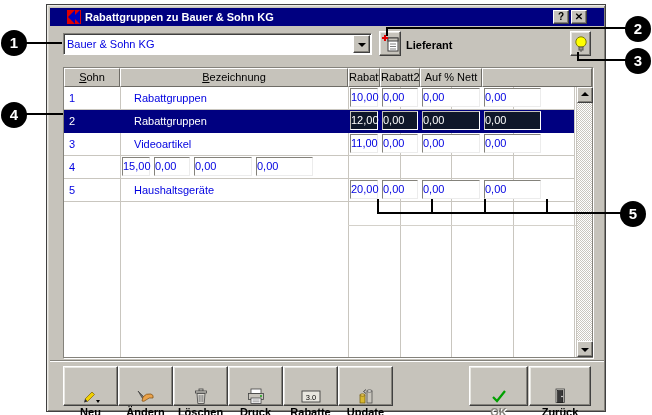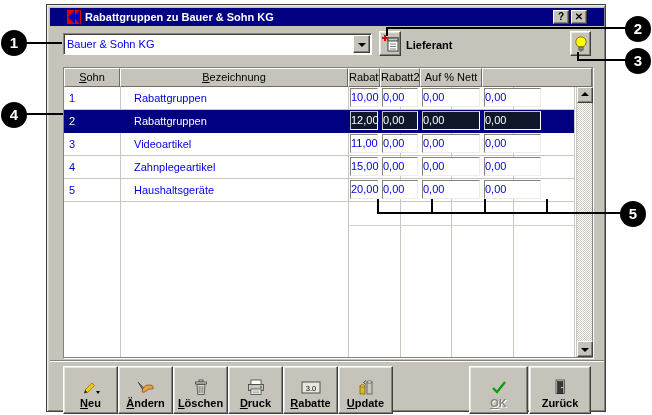--- a/index.html
+++ b/index.html
@@ -72,23 +72,23 @@
   .sbtn{position:absolute;left:0;width:16px;height:16px;background:#c6c3bb;border:1px solid;
         border-color:#fff #404040 #404040 #fff;box-shadow:inset -1px -1px 0 #84827b;}
   .sbtn.up{top:0}.sbtn.down{bottom:0}
   .sbtn i{position:absolute;left:3px;width:0;height:0;border:4px solid transparent;}
   .sbtn.up i{top:4px;border-bottom-color:#000;border-top:none;}
   .sbtn.down i{top:6px;border-top-color:#000;border-bottom:none;}
 
   
   .groove{position:absolute;left:3px;top:355px;width:554px;height:2px;
           border-top:1px solid #84827b;border-bottom:1px solid #fff;}
-  .btn{position:absolute;top:361px;height:48px;background:#c6c3bb;border:1px solid;
+  .btn{position:absolute;top:361px;height:40px;background:#c6c3bb;border:1px solid;
        border-color:#fff #404040 #404040 #fff;box-shadow:inset -1px -1px 0 #84827b, inset 1px 1px 0 #e8e7e2;
-       text-align:center;padding-top:11px;cursor:default;}
+       text-align:center;padding-top:20px;cursor:default;}
   .btn .ic{height:18px;display:flex;align-items:center;justify-content:center;}
   .blabel{display:block;font-size:11px;font-weight:bold;color:#000;line-height:14px;}
   .blabel.ul::first-letter{text-decoration:underline;}
   .btn.disabled .blabel{color:#84827b;text-shadow:1px 1px 0 #fff;}
   .b-neu{left:16px;width:55px}.b-aendern{left:71px;width:55px}.b-loeschen{left:126px;width:55px}
   .b-druck{left:181px;width:55px}.b-rabatte{left:236px;width:55px}.b-update{left:291px;width:55px}
   .b-ok{left:422px;width:59px}.b-zurueck{left:482px;width:62px}
 
   
   .callout{position:absolute;width:26px;height:26px;border-radius:50%;background:#000;
@@ -208,21 +208,20 @@
             </div>
           <div class="vcell w-auf">
               <div class="vbox">0,00</div>
             </div>
           <div class="vcell w-multi">
               <div class="vbox">0,00</div>
             </div>
         </div>
         <div class="trow">
           <div class="cell code">4</div>
-          <div class="cell name">Zahnplegeartikel</div>
           <div class="vcell w-r1">
               <div class="vbox">15,00</div>
             </div>
           <div class="vcell w-r2">
               <div class="vbox">0,00</div>
             </div>
           <div class="vcell w-auf">
               <div class="vbox">0,00</div>
             </div>
           <div class="vcell w-multi">

